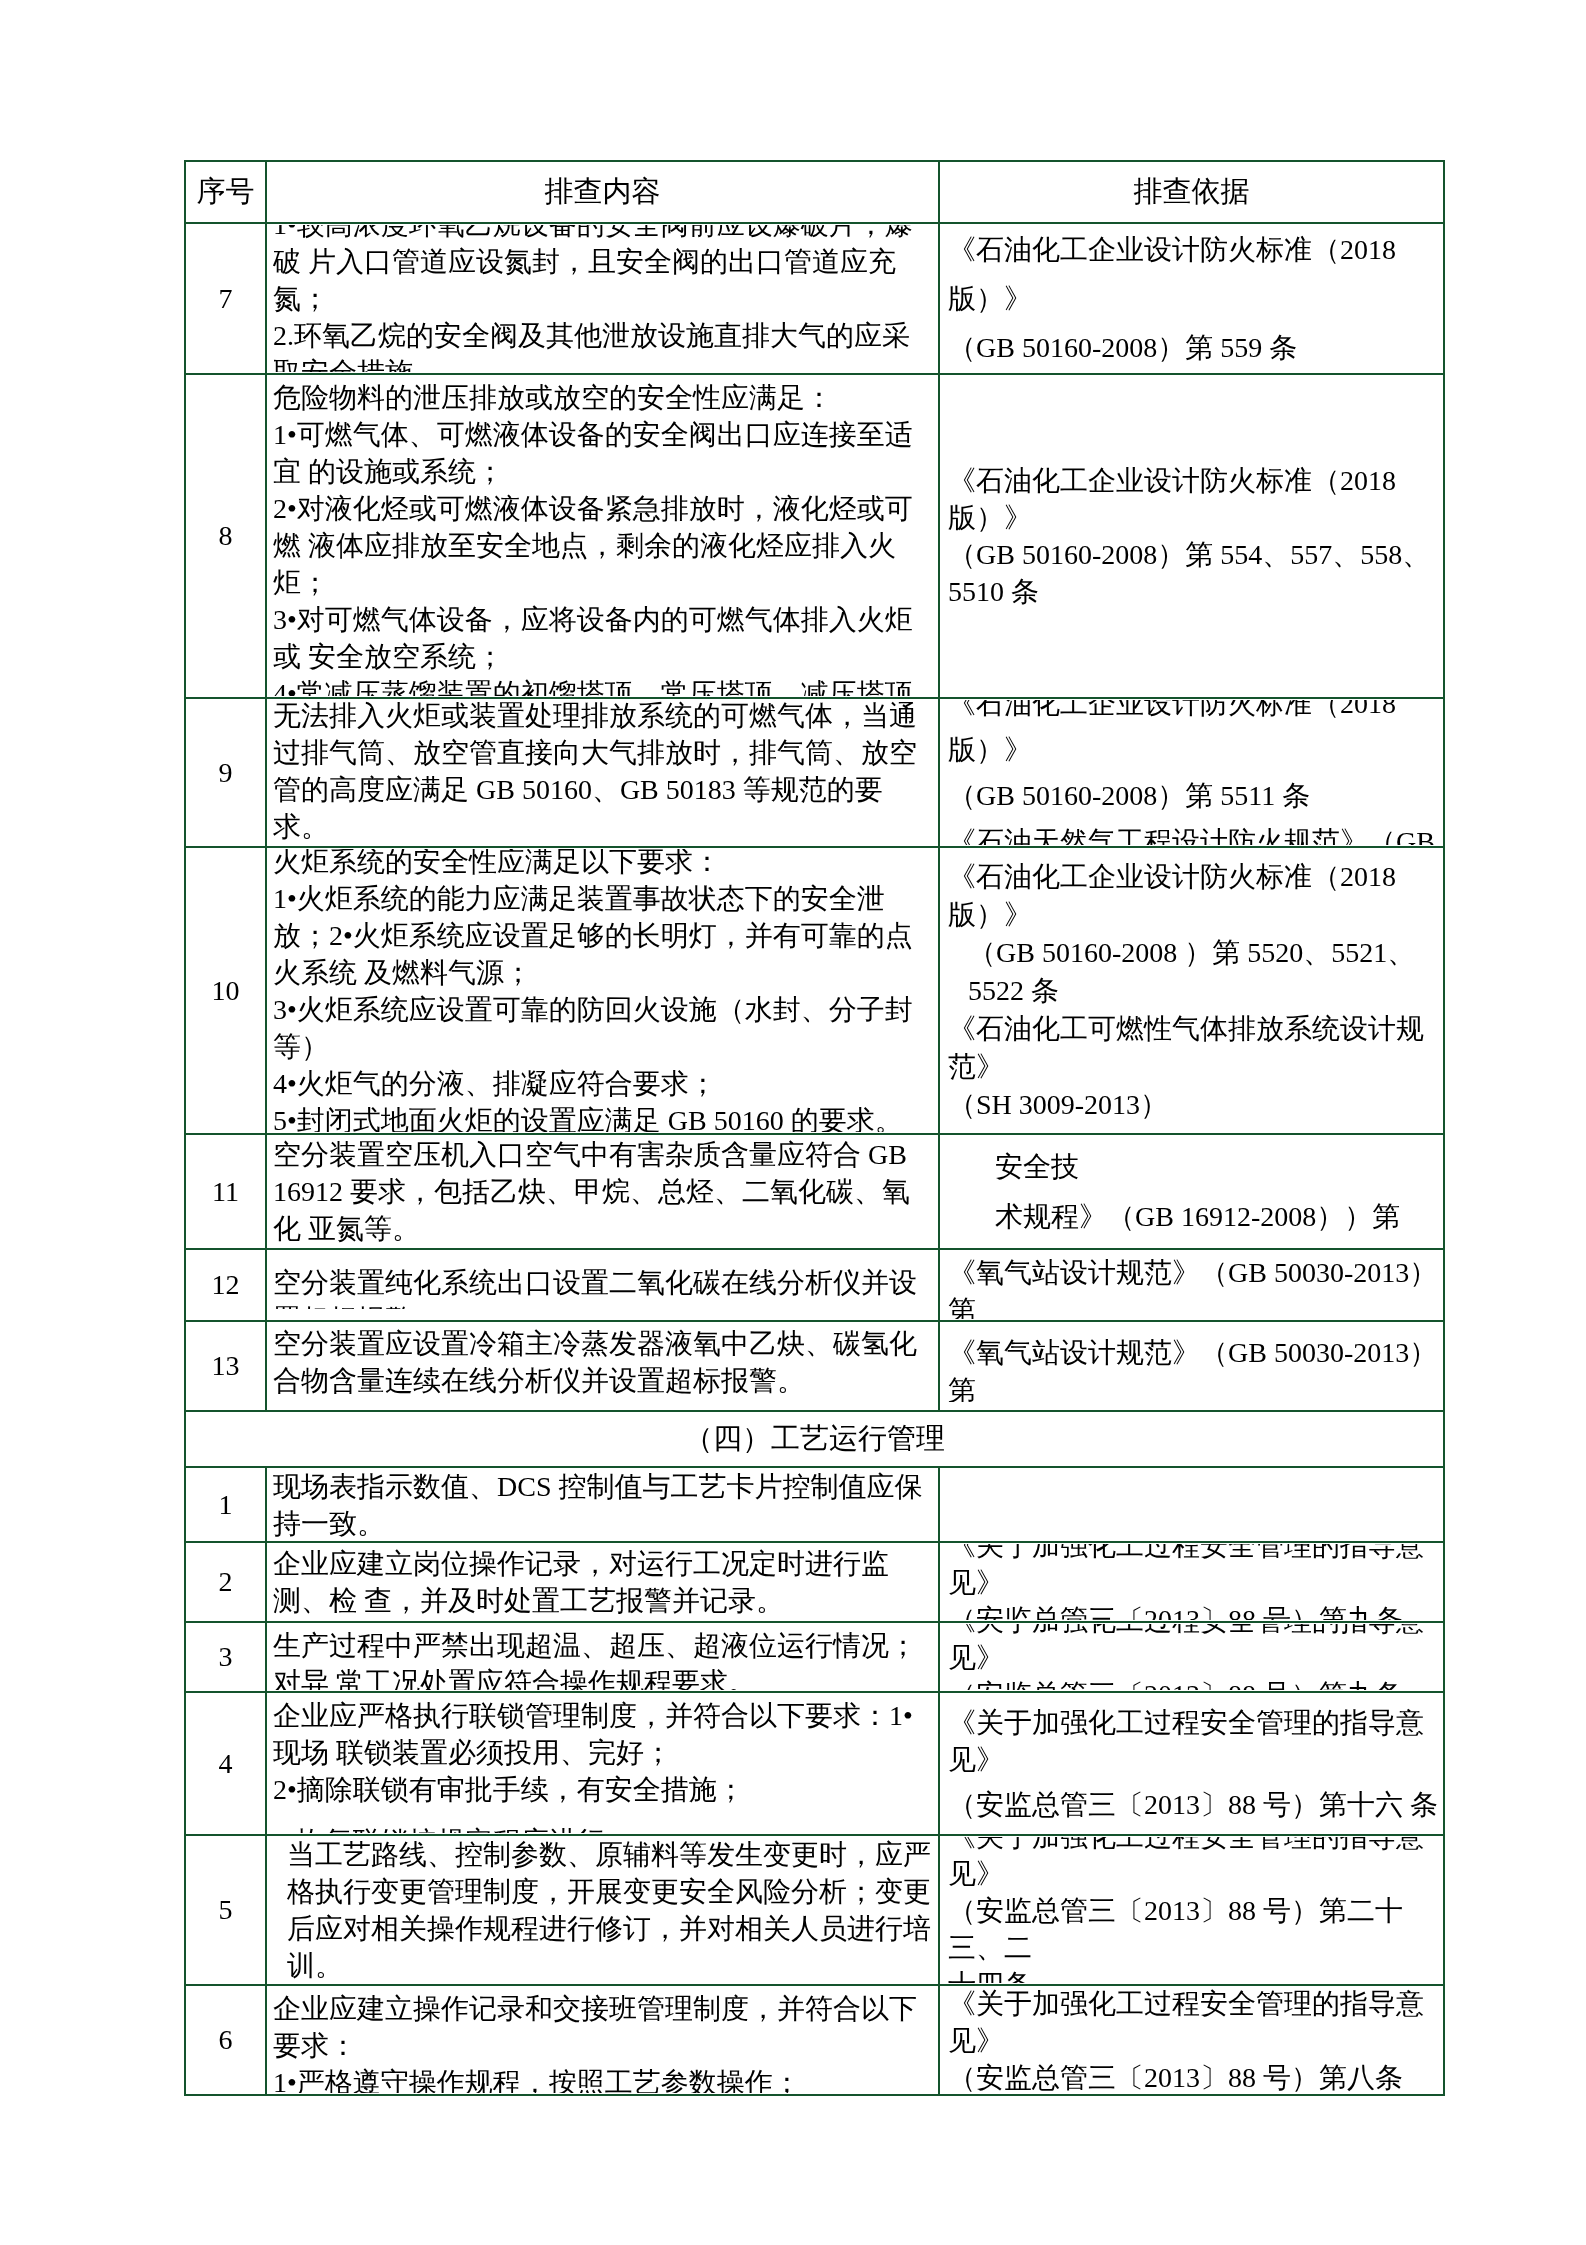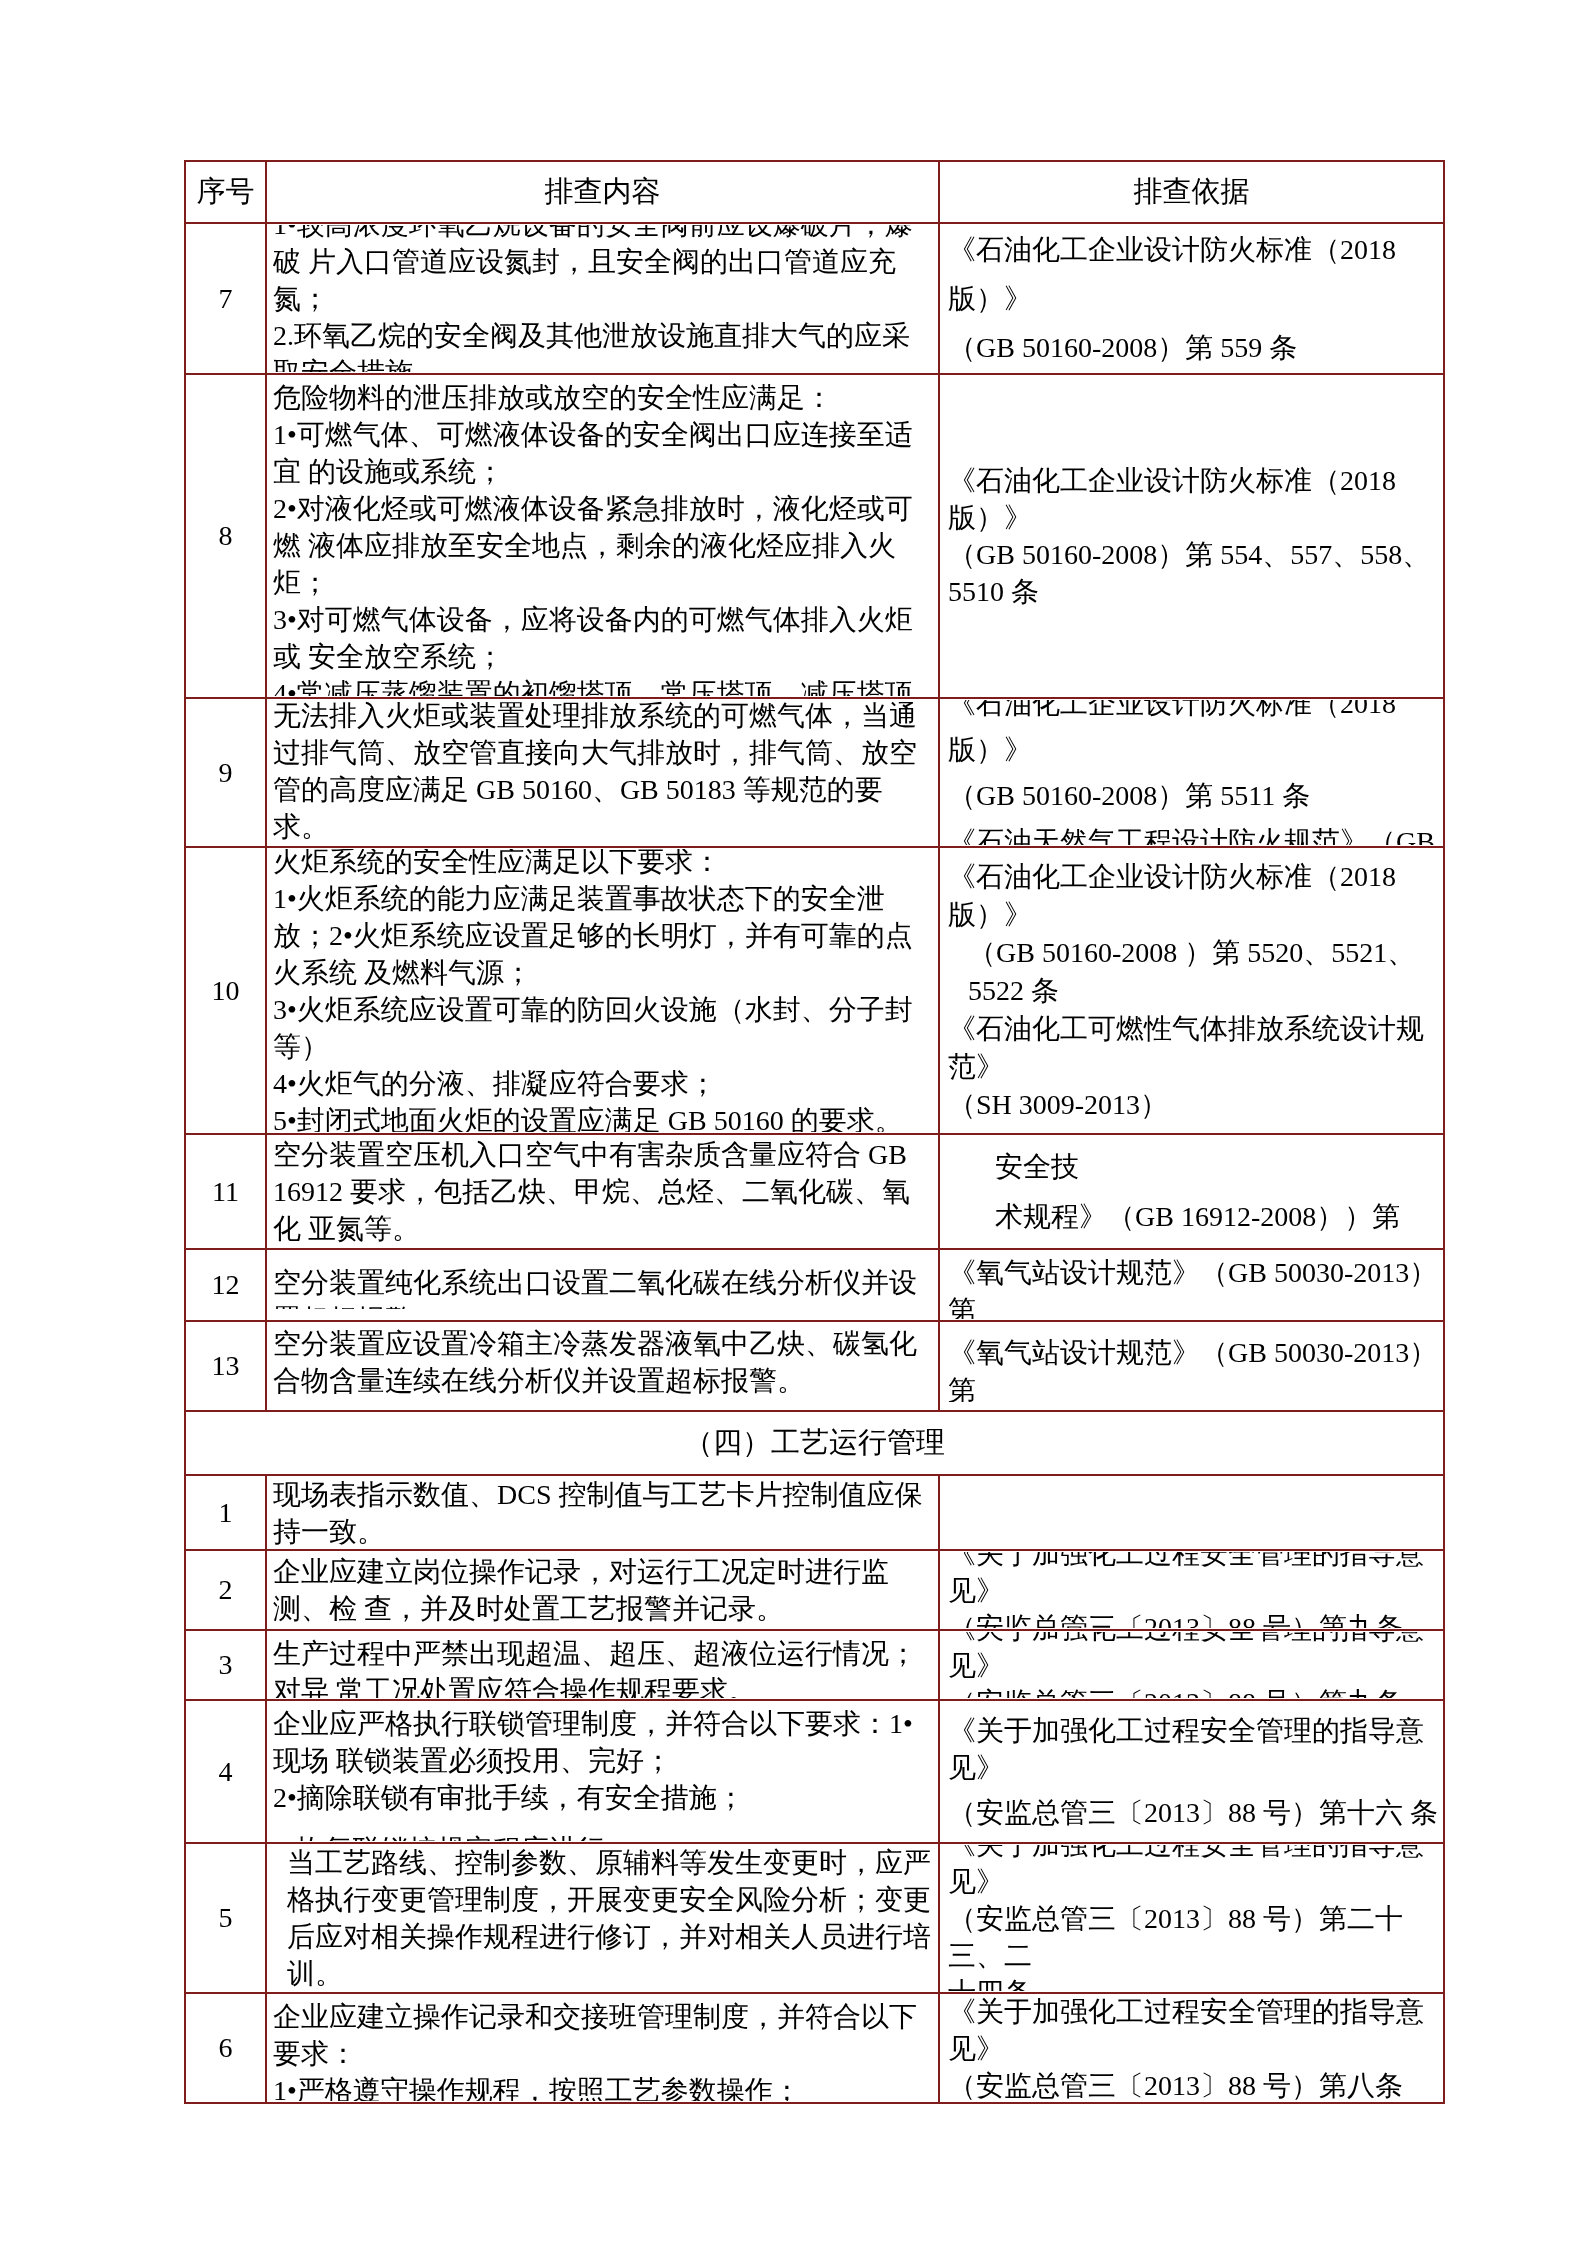--- a/index.html
+++ b/index.html
@@ -11,21 +11,21 @@
     font-family:"Liberation Serif","DejaVu Serif",serif;
     color:#000;
   }
   table.checklist{
     position:absolute;left:184px;top:160px;
     width:1259px;
     border-collapse:collapse;
     table-layout:fixed;
   }
   table.checklist td, table.checklist th{
-    border:2px solid #7f1d1d;
+    border:2px solid #14532d;
     padding:0;
     vertical-align:middle;
     background:#fff;
   }
   th{font-weight:normal;font-size:29px;}
   .no-cell{text-align:center;font-size:28px;}
   .no-cell div{width:100%;text-align:center;}
   .cell{
     box-sizing:border-box;
     overflow:hidden;
@@ -173,21 +173,21 @@
             <div class="cell top" style="height: 88px;">
               <p>空分装置应设置冷箱主冷蒸发器液氧中乙炔、碳氢化 合物含量连续在线分析仪并设置超标报警。</p>
             </div>
           </td>
           <td class="basis-cell">
             <div class="cell top" style="height: 71px;">
               <p style="line-height: 38px;">《氧气站设计规范》（GB 50030-2013）第</p>
             </div>
           </td>
         </tr>
-        <tr style="height: 64px; padding-left: 8px;">
+        <tr style="height: 56px; padding-left: 8px;">
           <td colspan="3">
             <div class="section-title">（四）工艺运行管理</div>
           </td>
         </tr>
         <tr style="height: 75px;">
           <td class="no-cell">
             <div>1</div>
           </td>
           <td class="content-cell">
             <div class="cell mid" style="height: 71px;">

